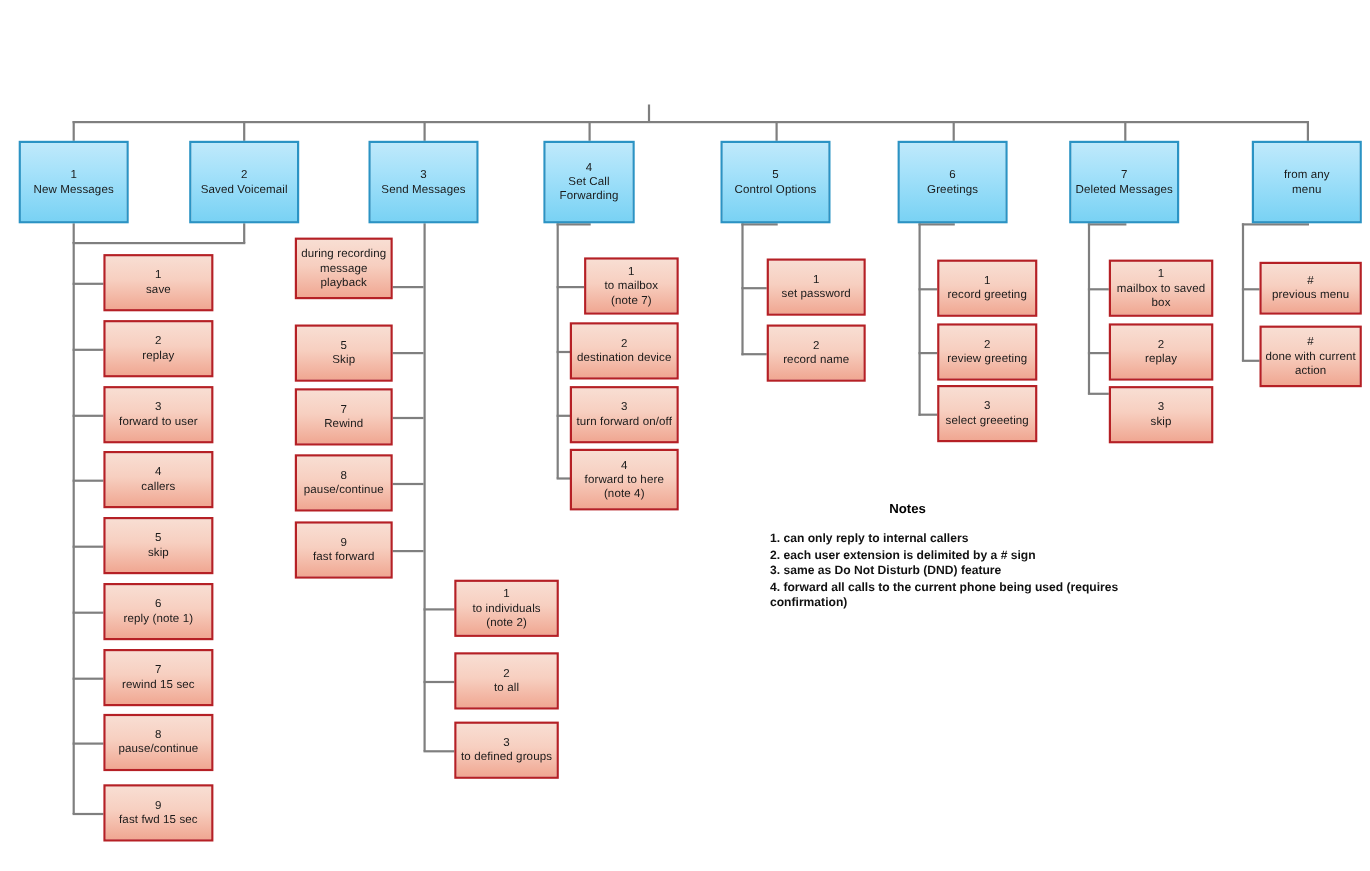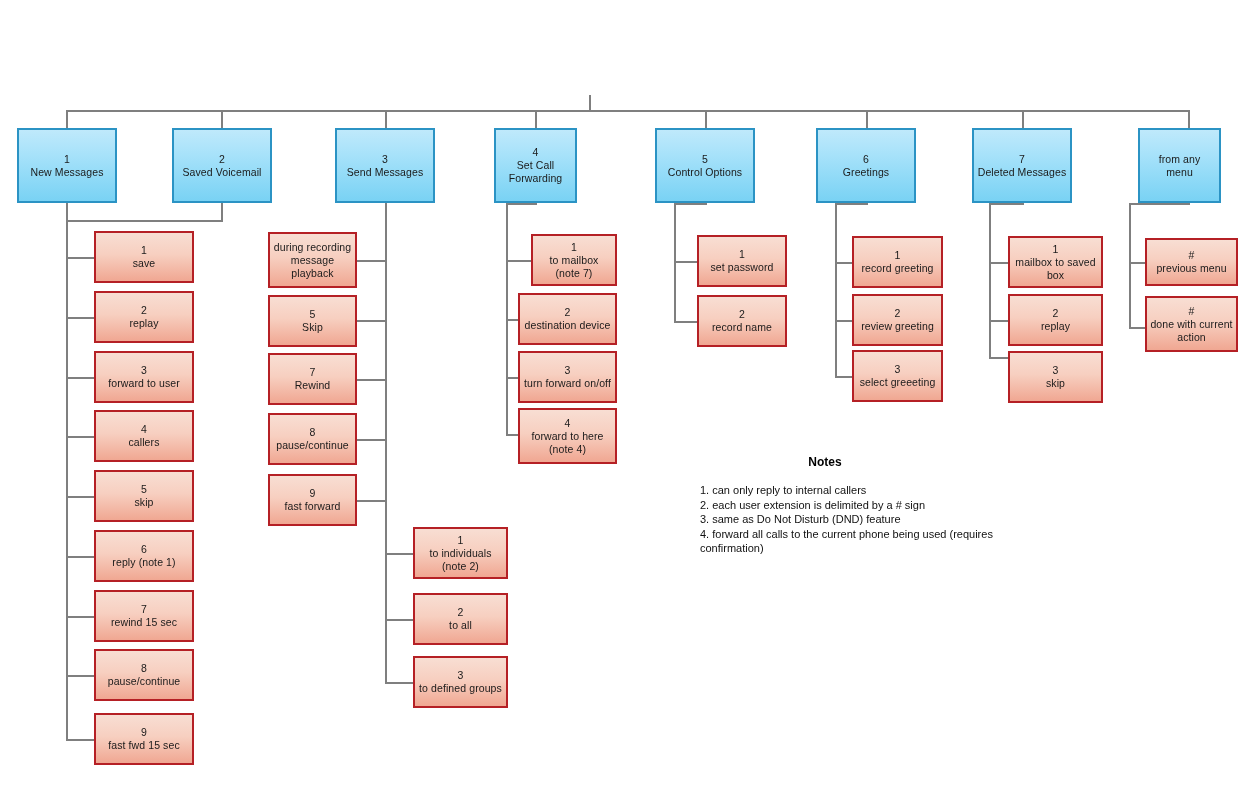--- a/index.html
+++ b/index.html
@@ -79,20 +79,21 @@
     text-align: center;
     width: 250px;
     margin: 0 0 14px 0;
   }
   #notes .notes-body {
     font-size: 11px;
     line-height: 14.5px;
     color: #111;
     white-space: pre-line;
     width: 352px;
+    font-weight: bold;
   }
 </style>
 </head>
 <body>
 
 <div id="canvas">
 
   <div class="conn v" style="left:589px; top:95px; height:16px;"></div>
 
   <div class="conn h" style="left:66px; top:110px; width:1123px;"></div>
@@ -185,21 +186,21 @@
     <span class="lbl">Control Options</span>
   </div>
   <div class="node blue" style="left:816px; top:128px; width:100px; height:75px;">
     <span class="num">6</span>
     <span class="lbl">Greetings</span>
   </div>
   <div class="node blue" style="left:972px; top:128px; width:100px; height:75px;">
     <span class="num">7</span>
     <span class="lbl">Deleted Messages</span>
   </div>
-  <div class="node blue" style="left:1138px; top:128px; width:83px; height:75px;">
+  <div class="node blue" style="left:1138px; top:128px; width:100px; height:75px;">
     <span class="lbl">from any
 menu</span>
   </div>
 
   <div class="node pink" style="left:94px; top:231px; width:100px; height:52px;">
     <span class="num">1</span>
     <span class="lbl">save</span>
   </div>
   <div class="node pink" style="left:94px; top:291px; width:100px; height:52px;">
     <span class="num">2</span>
@@ -227,21 +228,21 @@
   </div>
   <div class="node pink" style="left:94px; top:649px; width:100px; height:52px;">
     <span class="num">8</span>
     <span class="lbl">pause/continue</span>
   </div>
   <div class="node pink" style="left:94px; top:713px; width:100px; height:52px;">
     <span class="num">9</span>
     <span class="lbl">fast fwd 15 sec</span>
   </div>
 
-  <div class="node pink" style="left:268px; top:232px; width:89px; height:56px;">
+  <div class="node pink" style="left:268px; top:216px; width:89px; height:56px;">
     <span class="lbl">during recording
 message
 playback</span>
   </div>
   <div class="node pink" style="left:268px; top:295px; width:89px; height:52px;">
     <span class="num">5</span>
     <span class="lbl">Skip</span>
   </div>
   <div class="node pink" style="left:268px; top:353px; width:89px; height:52px;">
     <span class="num">7</span>

